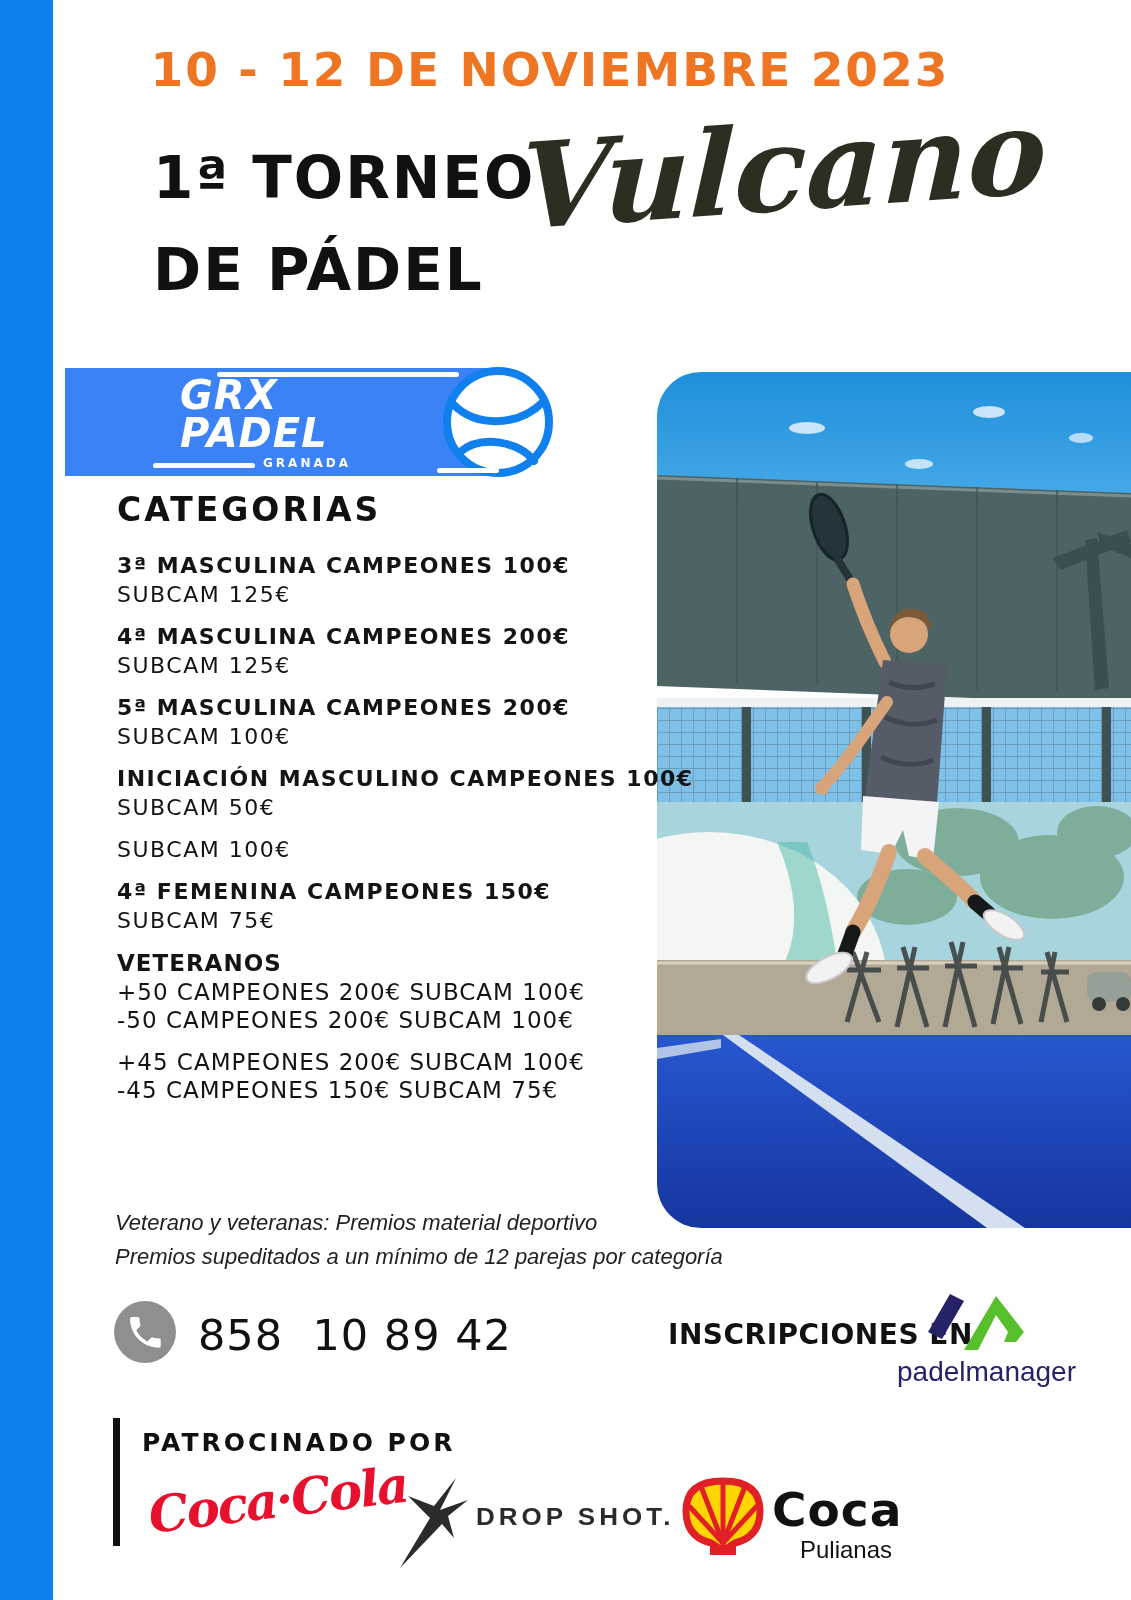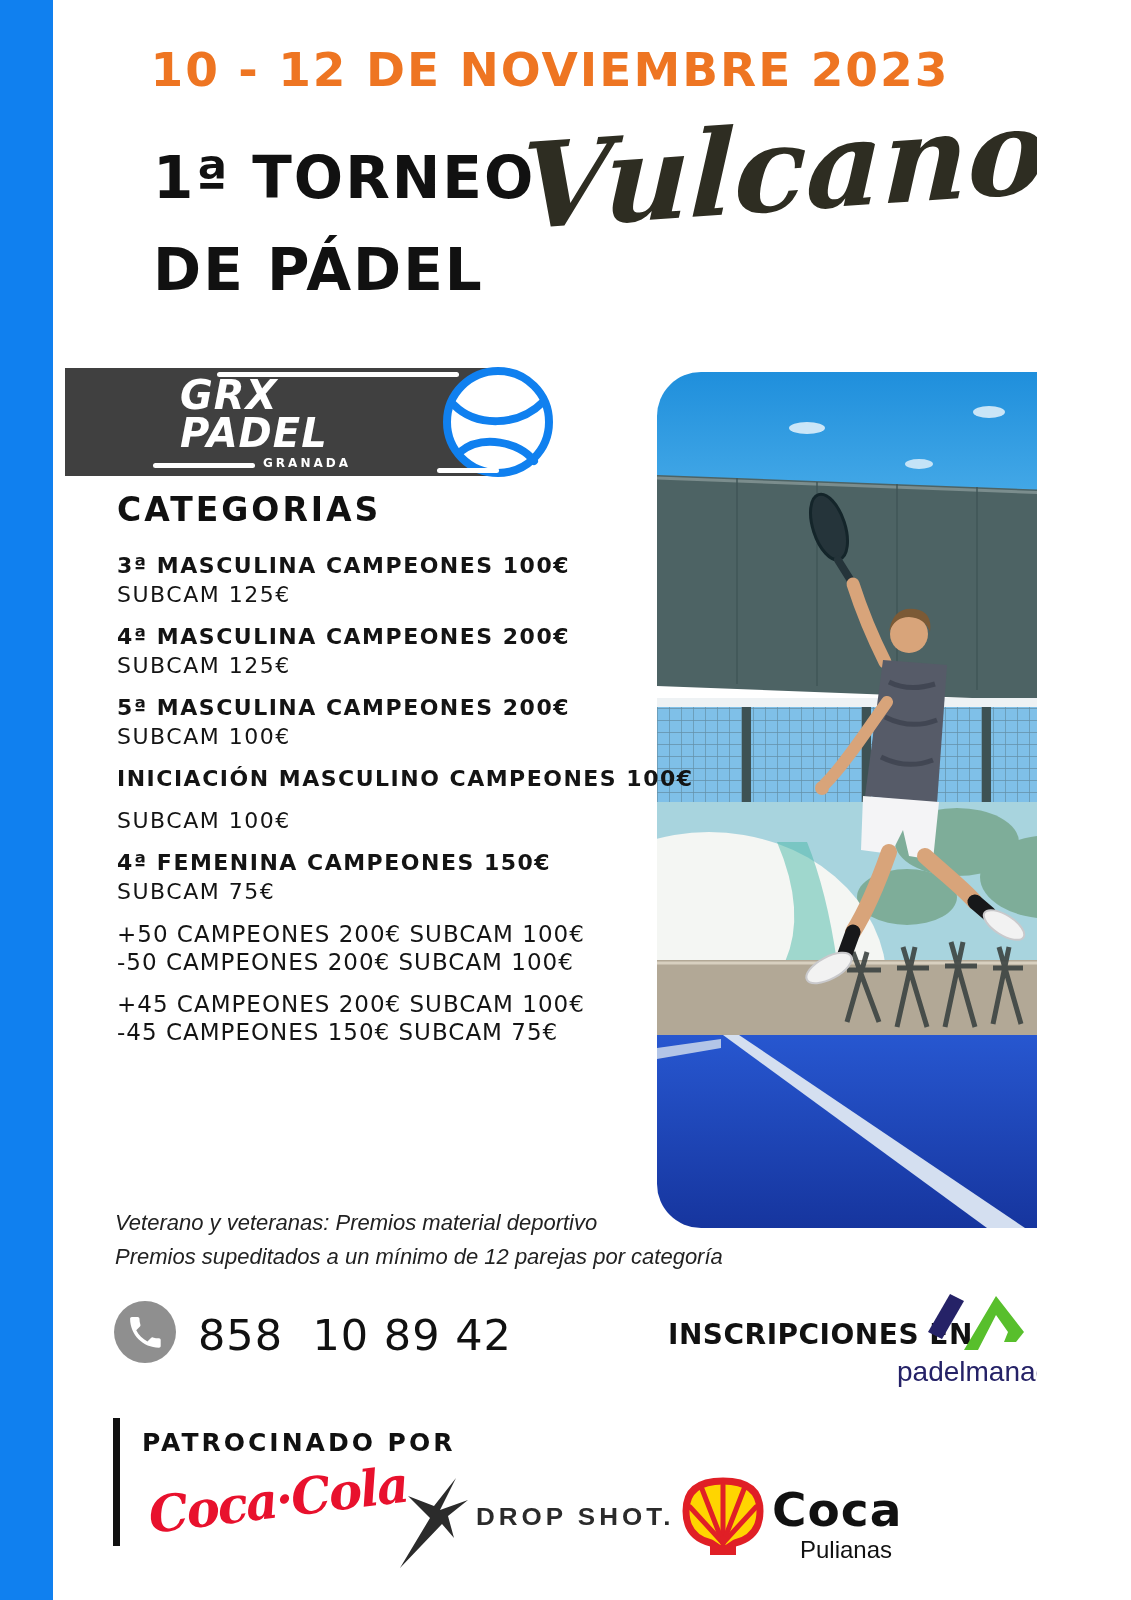--- a/index.html
+++ b/index.html
@@ -1,32 +1,32 @@
 <!DOCTYPE html>
 <html><head>
 <meta charset="utf-8">
 <style>
   html,body{margin:0;padding:0;background:#ffffff;}
   #page{
-    position:relative;width:1037px;height:1600px;background:#ffffff;
+    position:relative;width:1131px;height:1600px;background:#ffffff;
     overflow:hidden;font-family:"DejaVu Sans","Liberation Sans",sans-serif;color:#141414;
   }
   .leftbar{position:absolute;left:0;top:0;width:53px;height:1600px;background:#1080ef;}
   .date{
     position:absolute;left:90px;top:42px;width:920px;text-align:center;
     font-size:47px;font-weight:bold;color:#ee7522;letter-spacing:2px;white-space:nowrap;
   }
   .title{position:absolute;left:153px;top:132px;font-weight:bold;font-size:58px;letter-spacing:2px;line-height:92px;color:#111;}
   .script{
     position:absolute;left:520px;top:98px;width:560px;
     font-family:"DejaVu Serif","Liberation Serif",serif;font-style:italic;font-weight:bold;
     font-size:118px;color:#2e2d22;transform:rotate(-4deg) skewX(-6deg);white-space:nowrap;
   }
   
-  .banner{position:absolute;left:65px;top:368px;width:440px;height:108px;background:#404040;}
+  .banner{position:absolute;left:65px;top:368px;width:440px;height:108px;background:#3b82f6;}
   .banner .topline{position:absolute;left:152px;top:4px;width:242px;height:5px;background:#fff;border-radius:3px;}
   .banner .grx{position:absolute;left:115px;top:8px;font-style:italic;font-weight:bold;font-size:40px;line-height:38px;color:#fff;letter-spacing:1px;}
   .banner .underline{position:absolute;left:88px;top:95px;width:102px;height:5px;background:#fff;border-radius:3px;}
   .banner .granada{position:absolute;left:198px;top:88px;font-size:12px;font-weight:bold;color:#fff;letter-spacing:3px;}
   .ball{position:absolute;left:440px;top:364px;width:117px;height:117px;}
   .ballline{position:absolute;left:437px;top:468px;width:62px;height:5px;background:#fff;border-radius:3px;}
   
   .photo{position:absolute;left:657px;top:372px;width:474px;height:856px;border-radius:44px 0 0 44px;overflow:hidden;}
   
   .cats{position:absolute;left:117px;top:490px;width:560px;}
@@ -207,30 +207,32 @@
     <div class="cat">
       <div class="t">4ª MASCULINA CAMPEONES 200€</div>
       <div class="s">SUBCAM 125€</div>
     </div>
     <div class="cat">
       <div class="t">5ª MASCULINA CAMPEONES 200€</div>
       <div class="s">SUBCAM 100€</div>
     </div>
     <div class="cat">
       <div class="t">INICIACIÓN MASCULINO CAMPEONES 100€</div>
+      <div class="s">SUBCAM 50€</div>
     </div>
     <div class="cat">
       <div class="s">SUBCAM 100€</div>
     </div>
     <div class="cat">
       <div class="t">4ª FEMENINA CAMPEONES 150€</div>
       <div class="s">SUBCAM 75€</div>
     </div>
 
     <div class="vet">
+      <div class="t">VETERANOS</div>
       <div class="l">+50 CAMPEONES 200€ SUBCAM 100€</div>
       <div class="l">-50 CAMPEONES 200€ SUBCAM 100€</div>
     </div>
     <div class="vet">
       <div class="l">+45 CAMPEONES 200€ SUBCAM 100€</div>
       <div class="l">-45 CAMPEONES 150€ SUBCAM 75€</div>
     </div>
   </div>
 
   <div class="notes">

